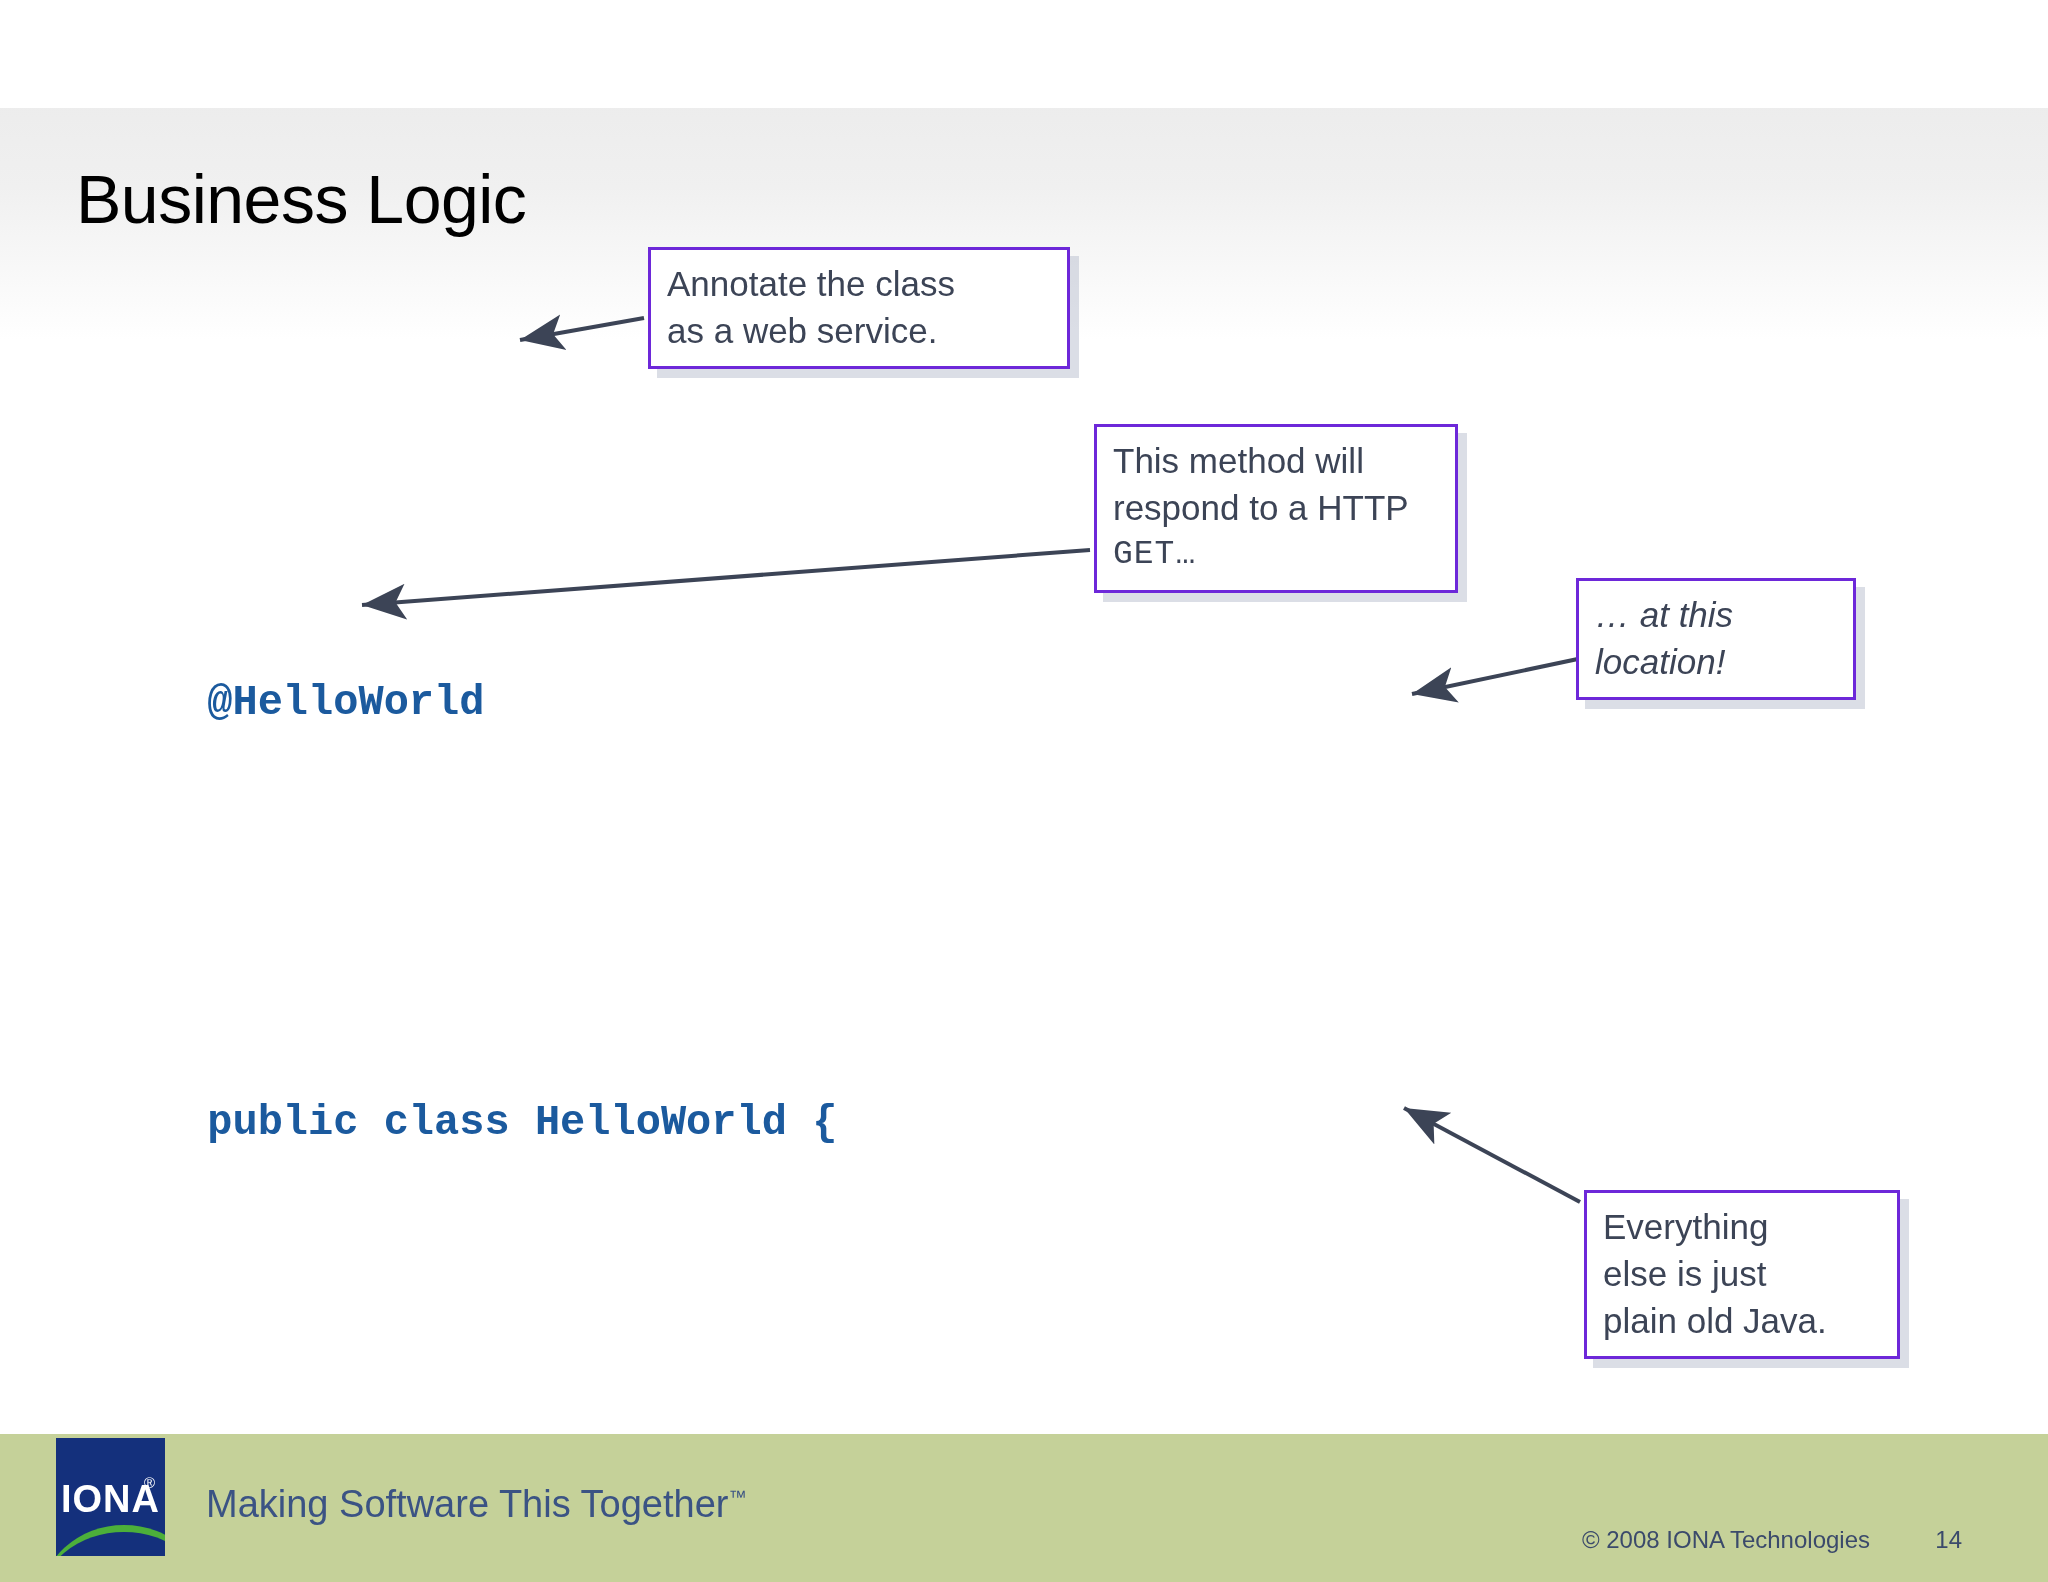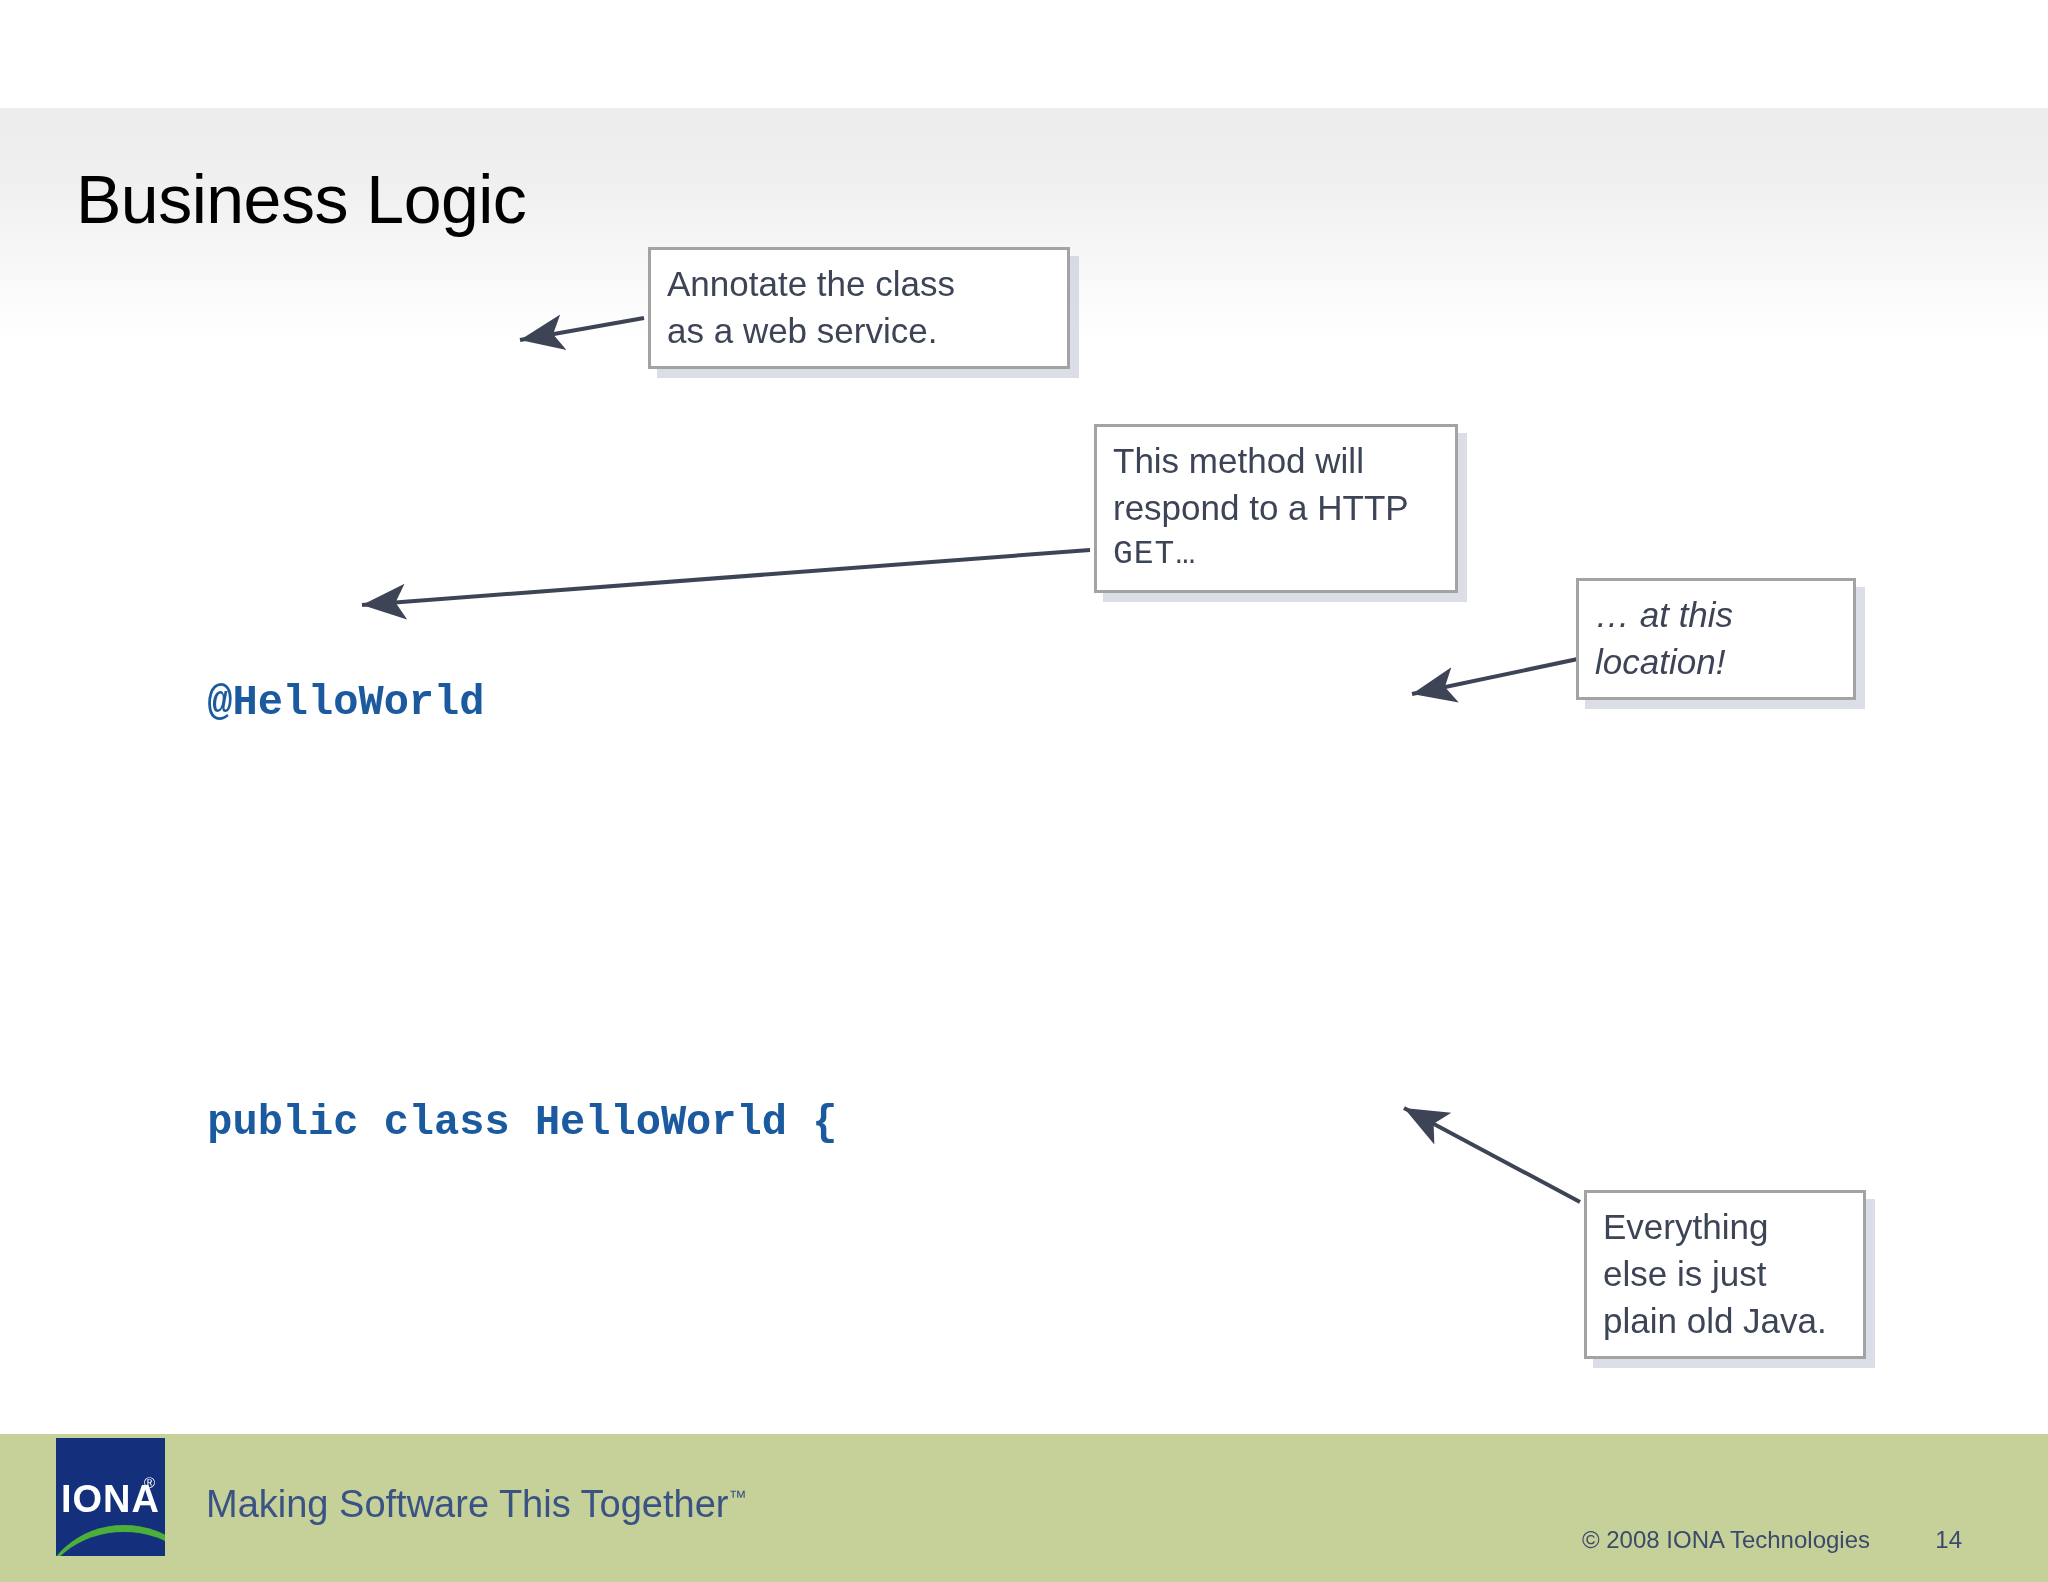--- a/index.html
+++ b/index.html
@@ -63,38 +63,38 @@
   }
   .code .line { white-space: pre; }
   .code b { font-weight: 700; }
   .code .reg { font-weight: 700; }
 
   
   .callout {
     position: absolute;
     box-sizing: border-box;
     background: #ffffff;
-    border: 3px solid #a3a3a3;
+    border: 3px solid #6d28d9;
     color: #3c4456;
     font-family: "Liberation Sans", sans-serif;
     font-size: 35px;
     line-height: 47px;
     padding: 10px 30px 12px 16px;
     box-shadow: 9px 9px 0 rgba(190,195,210,0.55);
   }
   .callout .mono {
     font-family: "Liberation Mono", "DejaVu Sans Mono", monospace;
     font-size: 33px;
     letter-spacing: 1px;
   }
 
   #callout-annotate { left: 648px; top: 247px; width: 422px; }
   #callout-method   { left: 1094px; top: 424px; width: 364px; }
   #callout-location { left: 1576px; top: 578px; width: 280px; font-style: italic; }
-  #callout-plain    { left: 1584px; top: 1190px; width: 282px; }
+  #callout-plain    { left: 1584px; top: 1190px; width: 316px; }
 
   
   #arrows {
     position: absolute;
     left: 0; top: 0;
     width: 2048px; height: 1582px;
     pointer-events: none;
   }
 
   

